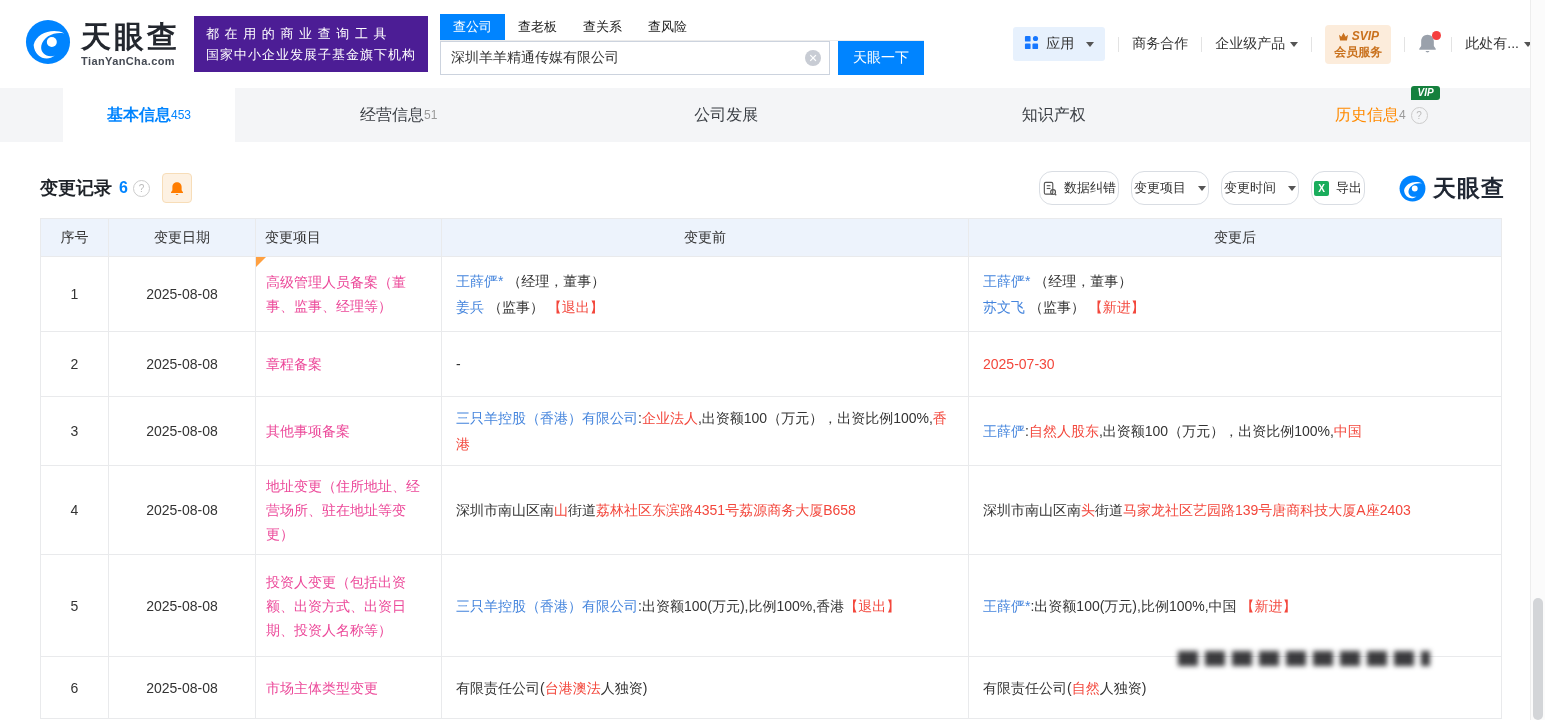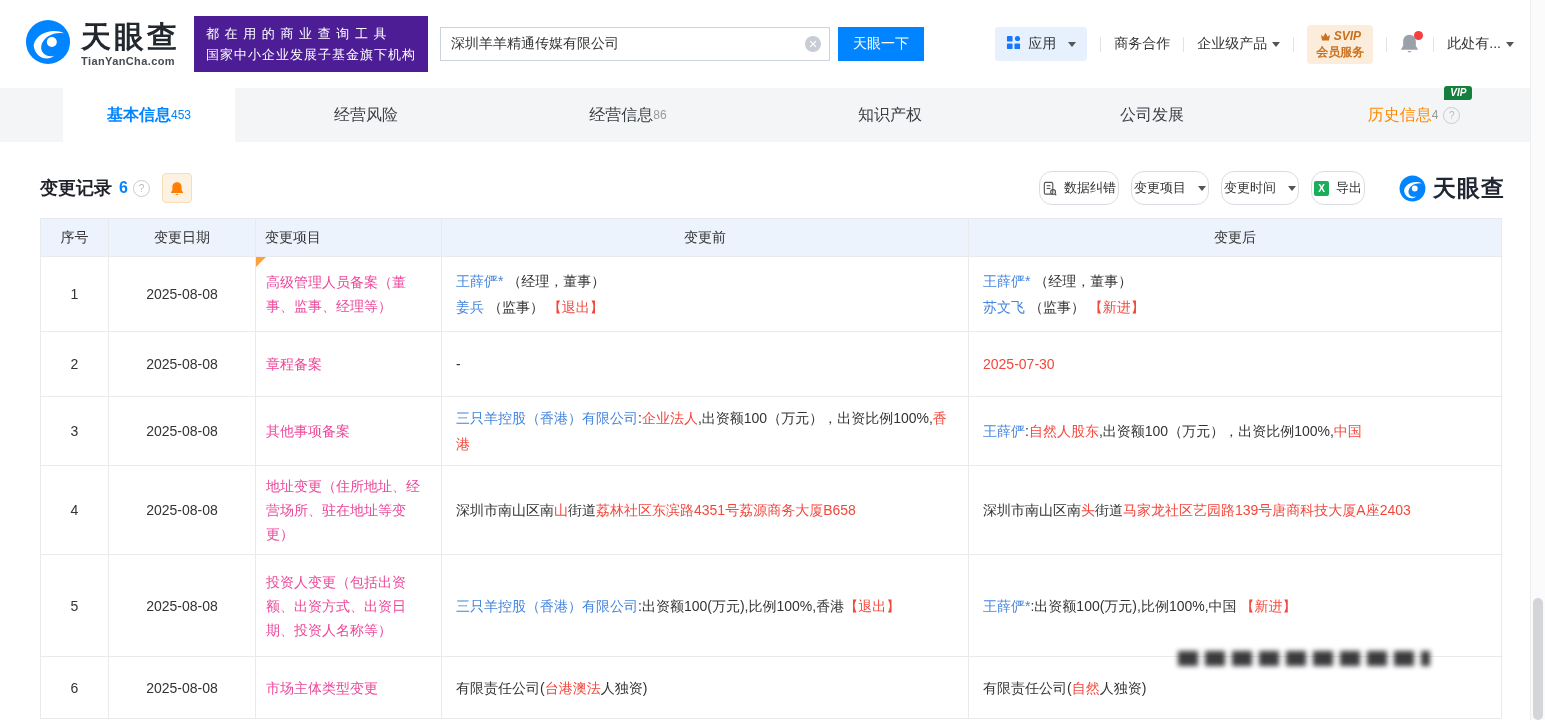--- a/index.html
+++ b/index.html
@@ -16,21 +16,21 @@
   .banner{margin-left:14px;background:#4c1d95;color:#fff;font-size:13px;padding:7px 12px;line-height:21px;letter-spacing:1px;flex:0 0 auto;}
   .search{margin-left:12px;width:484px;flex:0 0 auto;}
   .search-tabs{display:flex;align-items:flex-end;border-bottom:1px solid #ececec;}
   .search-tab{font-size:13px;color:#222;padding:4px 13px;cursor:pointer;}
   .search-tab.active{background:#0084ff;color:#fff;}
   .search-row{display:flex;align-items:center;}
   .search-input-wrap{position:relative;width:390px;}
   .search-input{width:100%;height:34px;border:1px solid #ccd3de;box-sizing:border-box;padding:0 32px 0 10px;font-size:14px;color:#333;outline:none;font-family:inherit;}
   .clear-btn{position:absolute;right:9px;top:9px;width:16px;height:16px;border-radius:50%;background:#c8ccd4;color:#fff;font-size:11px;line-height:16px;text-align:center;cursor:pointer;}
   .search-btn{width:86px;height:34px;background:#0084ff;color:#fff;font-size:14px;border:none;margin-left:8px;cursor:pointer;font-family:inherit;}
-  .topbar-right{margin-left:auto;display:flex;align-items:center;padding-right:31px;gap:13px;font-size:14px;color:#333;white-space:nowrap;}
+  .topbar-right{margin-left:auto;display:flex;align-items:center;padding-right:13px;gap:13px;font-size:14px;color:#333;white-space:nowrap;}
   .vdiv{width:1px;height:15px;background:#e3e3e3;}
   .apps{display:flex;align-items:center;gap:7px;background:#e7f1fd;padding:8px 11px;border-radius:3px;cursor:pointer;}
   .caret{display:inline-block;width:0;height:0;border-left:4px solid transparent;border-right:4px solid transparent;border-top:5px solid #555;margin-left:5px;vertical-align:middle;}
   .hitem{display:flex;align-items:center;cursor:pointer;}
   .svip{background:#fcecdb;border-radius:4px;padding:4px 9px;text-align:center;line-height:15px;cursor:pointer;}
   .svip .top{color:#c9711d;font-weight:bold;font-style:italic;font-size:12px;display:flex;align-items:center;gap:3px;justify-content:center;}
   .svip .bottom{color:#c9711d;font-size:12px;font-weight:bold;}
   .bell-wrap{position:relative;width:20px;height:22px;cursor:pointer;}
   .bell-dot{position:absolute;top:-2px;right:-3px;width:9px;height:9px;background:#f53f3f;border-radius:50%;}
   
@@ -90,20 +90,26 @@
       <div class="cn">天眼查</div>
       <div class="en">TianYanCha.com</div>
     </span>
   </div>
   <div class="banner">
     <div>都 在 用 的 商 业 查 询 工 具</div>
     <div>国家中小企业发展子基金旗下机构</div>
   </div>
 
   <div class="search">
+    <div class="search-tabs" id="search-tabs">
+        <span class="search-tab active">查公司</span>
+        <span class="search-tab">查老板</span>
+        <span class="search-tab">查关系</span>
+        <span class="search-tab">查风险</span>
+      </div>
     <div class="search-row">
       <span class="search-input-wrap">
         <input class="search-input" value="深圳羊羊精通传媒有限公司" style="">
         <span class="clear-btn">✕</span>
       </span>
       <button class="search-btn">天眼一下</button>
     </div>
   </div>
 
   <div class="topbar-right">
@@ -154,37 +160,32 @@
 
 <div class="navbar" id="nav-tabs">
     <div class="nav-tab active">
       <span class="rel">
         <span>基本信息</span>
         <span class="nav-count">453</span>
       </span>
     </div>
     <div class="nav-tab">
       <span class="rel">
-        <span>经营风险</span>
+        <span>经营信息</span>
+        <span class="nav-count">51</span>
       </span>
     </div>
     <div class="nav-tab">
       <span class="rel">
-        <span>经营信息</span>
-        <span class="nav-count">86</span>
+        <span>公司发展</span>
       </span>
     </div>
     <div class="nav-tab">
       <span class="rel">
         <span>知识产权</span>
-      </span>
-    </div>
-    <div class="nav-tab">
-      <span class="rel">
-        <span>公司发展</span>
       </span>
     </div>
     <div class="nav-tab orange">
       <span class="rel">
         <span>历史信息</span>
         <span class="nav-count">4</span>
         <span class="vip-badge">VIP</span>
         <span class="help-circle">?</span>
       </span>
     </div>

